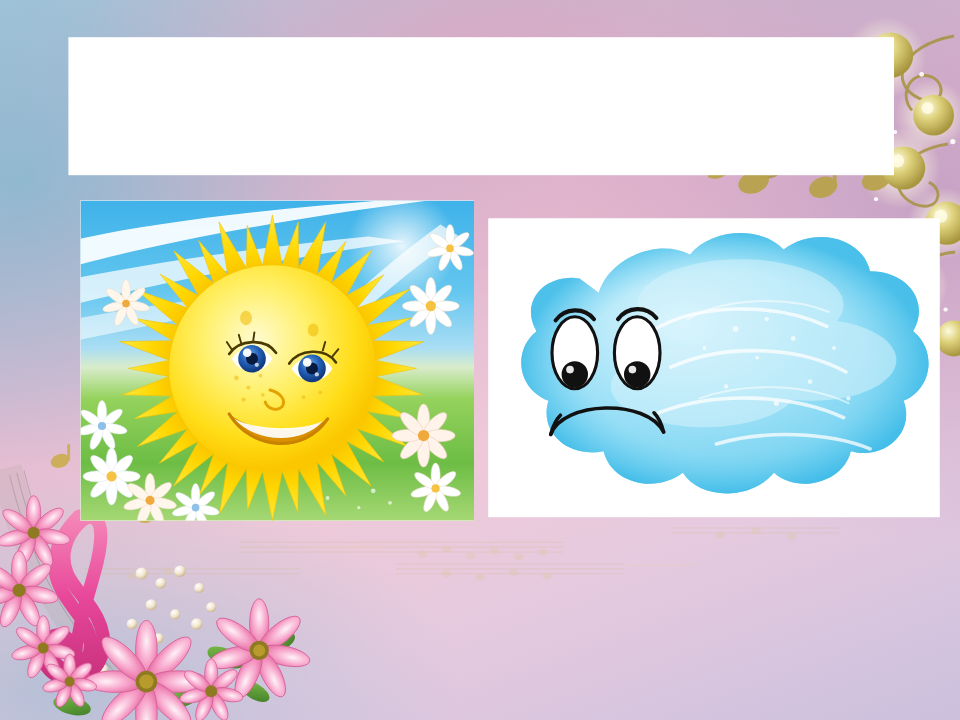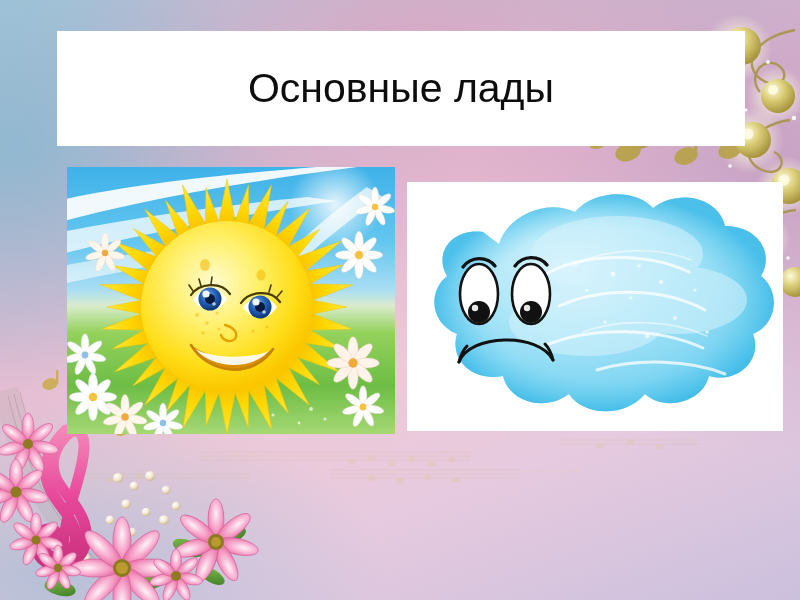--- a/index.html
+++ b/index.html
@@ -356,21 +356,20 @@
             <ellipse cx="0" cy="-12" rx="5" ry="11" transform="rotate(255)"></ellipse>
             <ellipse cx="0" cy="-12" rx="5" ry="11" transform="rotate(306)"></ellipse>
           </g>
           <circle cx="0" cy="0" r="4.2" fill="#8f7a22"></circle>
         </g>
       </g>
     </svg>
   </div>
 
   <div class="title-box">
-    <div class="title-line l1">Основные лады</div>
   </div>
 
   <div class="pic pic-sun">
     <div class="sun-scene">
       <svg width="328" height="267" viewBox="0 0 328 267">
         <defs>
           <linearGradient id="skyg" x1="0" y1="0" x2="0" y2="1">
             <stop offset="0%" stop-color="#3fb2e9"></stop>
             <stop offset="28%" stop-color="#63c6ef"></stop>
             <stop offset="46%" stop-color="#a9ddf4"></stop>

